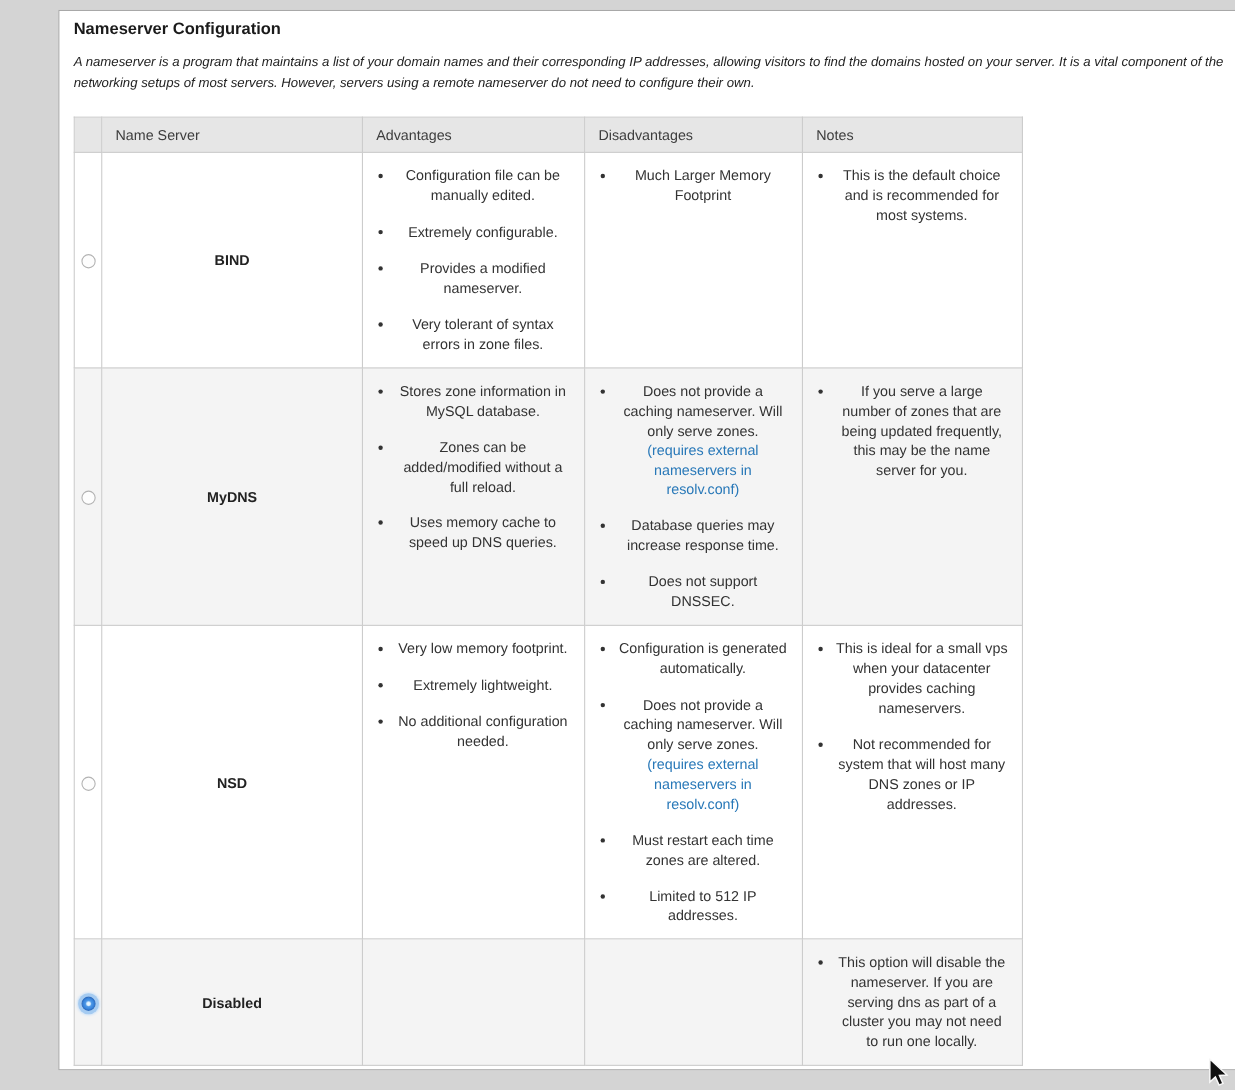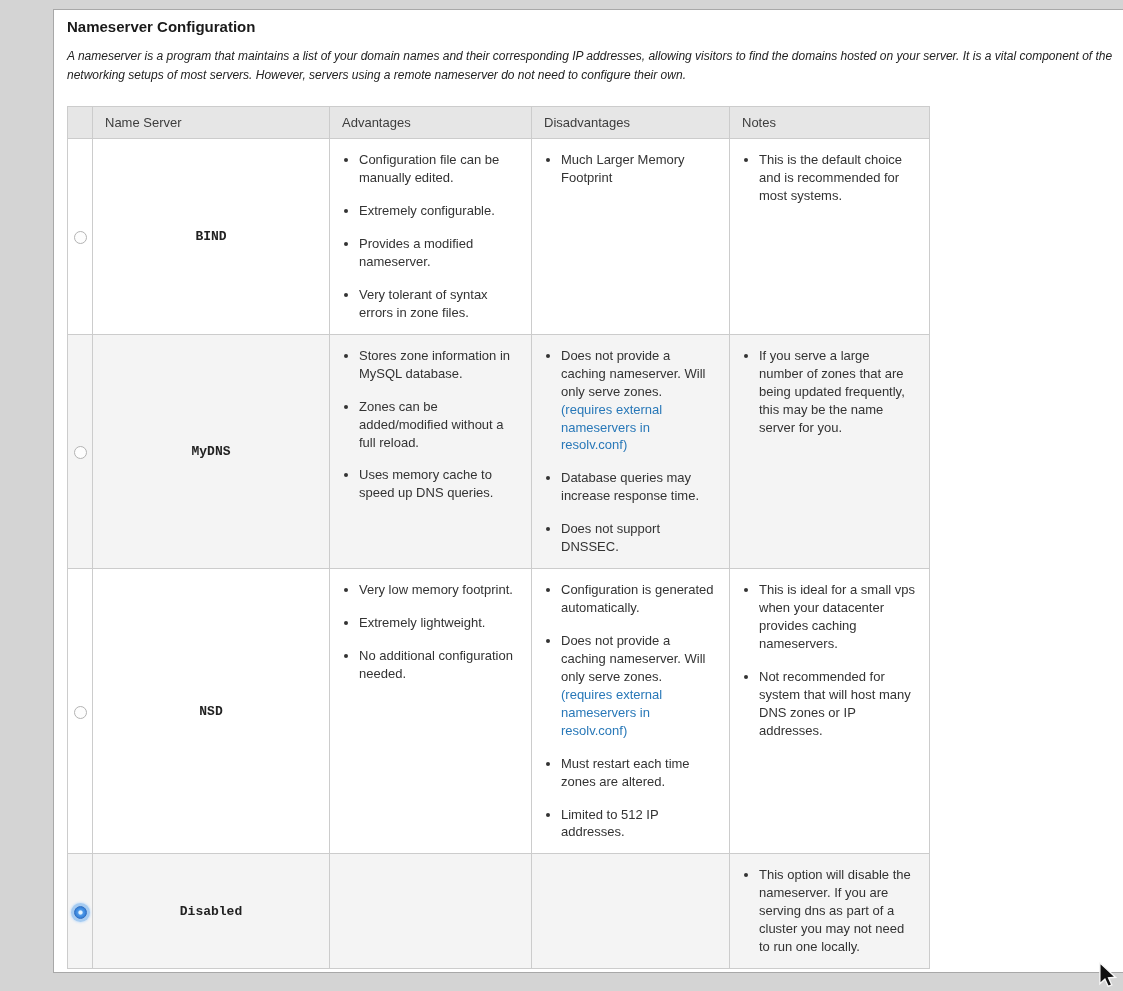--- a/index.html
+++ b/index.html
@@ -43,39 +43,40 @@
   }
   table.ns-table {
     border-collapse: collapse;
     table-layout: fixed;
     width: 862px;
     font-size: 13px;
     color: #333;
   }
   .ns-table th, .ns-table td {
     border: 1px solid #cccccc;
+    text-align: center;
   }
   .ns-table thead th {
     background: #e6e6e6;
     font-weight: normal;
     color: #3d3d3d;
     text-align: left;
     padding: 8px 12px;
     height: 20px;
   }
   .ns-table tbody tr:nth-child(even) td { background: #f4f4f4; }
   .ns-table tbody tr:nth-child(odd) td { background: #ffffff; }
   tbody tr:nth-child(1) { height: 194px; }
   tbody tr:nth-child(2) { height: 214px; }
   tbody tr:nth-child(3) { height: 284px; }
   tbody tr:nth-child(4) { height: 114px; }
   td.radio-cell { text-align: center; vertical-align: middle; padding: 0; }
   td.name-cell {
     text-align: center; vertical-align: middle;
-    font-weight: bold; color: #222; font-family: Liberation Mono, monospace;
+    font-weight: bold; color: #222;
   }
   td.list-cell { vertical-align: top; padding: 12px 12px; }
   .list-cell ul { margin: 0; padding-left: 17px; }
   .list-cell li { margin-bottom: 15px; line-height: 1.38; }
   .list-cell li:last-child { margin-bottom: 0; }
   a.cell-link { color: #2878b8; text-decoration: none; cursor: pointer; }
   .radio {
     display: inline-block;
     width: 13px; height: 13px;
     border-radius: 50%;

